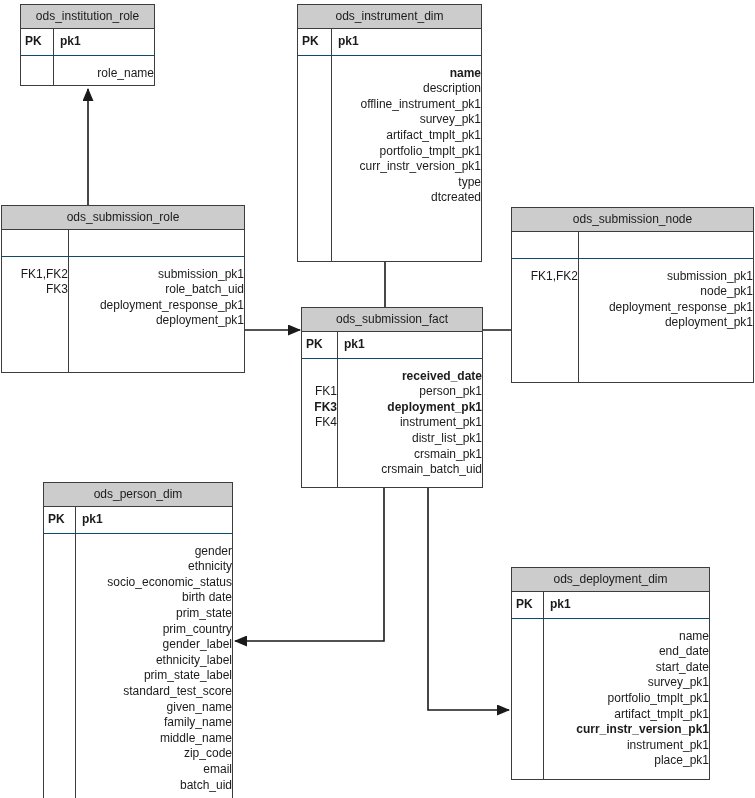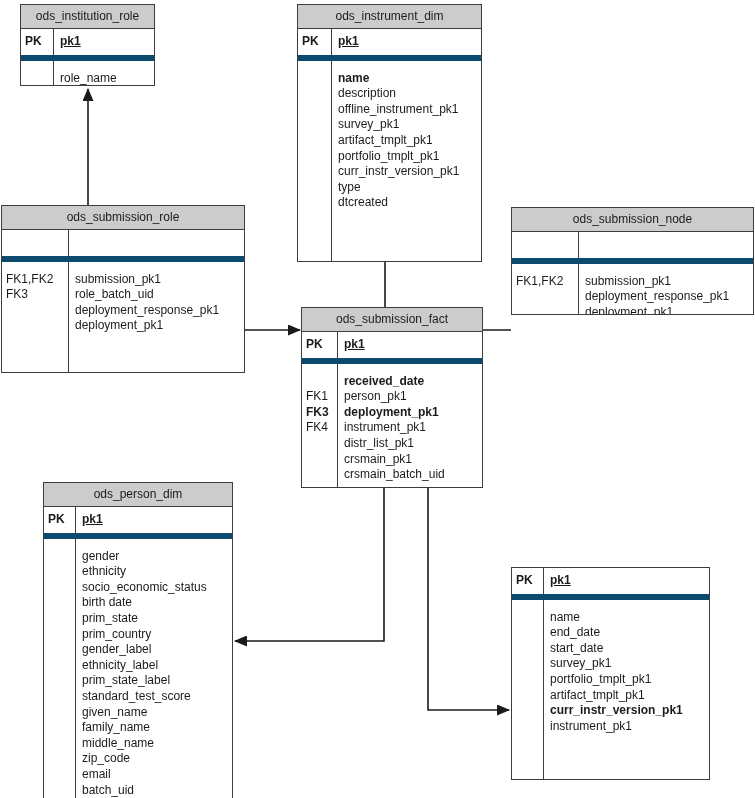--- a/index.html
+++ b/index.html
@@ -34,38 +34,38 @@
     background: #cccccc;
     border-bottom: 1px solid #3d3d3d;
     text-align: center;
     padding: 4px 2px;
     line-height: 15px;
     white-space: nowrap;
     overflow: hidden;
     flex: none;
   }
   .e-sec { display: flex; flex: none; }
-  .e-pk  { border-bottom: 6px solid #0c4a6e; align-items: center; }
+  .e-pk  { border-bottom: 1px solid #0c4a6e; align-items: center; }
   .e-body { flex: 1 1 auto; }
   .keys {
     flex: none;
     width: var(--keyw, 33px);
     border-right: 1px solid #3d3d3d;
     padding: 5px 0 5px 4px;
   }
   .fields {
     flex: 1 1 auto;
     min-width: 0;
     padding: 5px 0 5px 6px;
   }
-  .e-body .keys, .e-body .fields { padding-top: 10px; padding-bottom: 8px; }
+  .e-body .keys, .e-body .fields { padding-top: 10px; padding-bottom: 8px; text-align: right; }
   .cell { line-height: 15.6px; white-space: nowrap; }
   .e-pk .keys .cell { font-weight: 700; }
   .cell.b { font-weight: 700; }
-  .cell.pkf { font-weight: 700; text-decoration: underline; }
+  .cell.pkf { font-weight: 700; }
 </style>
 </head>
 <body>
 
 <div id="canvas">
 
   <svg class="connectors" viewBox="0 0 755 798" xmlns="http://www.w3.org/2000/svg">
     <defs>
       <marker id="arrow" markerWidth="13" markerHeight="11" refX="12" refY="5.5" orient="auto" markerUnits="userSpaceOnUse">
         <path d="M0,0 L13,5.5 L0,11 Z" fill="#1a1a1a"></path>
@@ -157,40 +157,41 @@
         </div>
         <div class="fields">
           <div class="cell">submission_pk1</div>
           <div class="cell">role_batch_uid</div>
           <div class="cell">deployment_response_pk1</div>
           <div class="cell">deployment_pk1</div>
         </div>
       </div>
   </div>
 
-  <div class="entity" style="left:511px; top:207px; width:243px; height:108px; --keyw:67px;">
+  <div class="entity" style="left:511px; top:207px; width:243px; height:176px; --keyw:67px;">
     <div class="e-title">ods_submission_node</div>
     <div class="e-sec e-pk">
         <div class="keys">
           <div class="cell">&nbsp;</div>
         </div>
         <div class="fields">
           <div class="cell">&nbsp;</div>
         </div>
       </div>
     <div class="e-sec e-body">
         <div class="keys">
           <div class="cell">FK1,FK2</div>
           <div class="cell">&nbsp;</div>
           <div class="cell">&nbsp;</div>
           <div class="cell">&nbsp;</div>
           <div class="cell">&nbsp;</div>
         </div>
         <div class="fields">
           <div class="cell">submission_pk1</div>
+          <div class="cell">node_pk1</div>
           <div class="cell">deployment_response_pk1</div>
           <div class="cell">deployment_pk1</div>
         </div>
       </div>
   </div>
 
   <div class="entity" style="left:301px; top:307px; width:182px; height:181px; --keyw:36px;">
     <div class="e-title">ods_submission_fact</div>
     <div class="e-sec e-pk">
         <div class="keys">
@@ -266,20 +267,21 @@
           <div class="cell">family_name</div>
           <div class="cell">middle_name</div>
           <div class="cell">zip_code</div>
           <div class="cell">email</div>
           <div class="cell">batch_uid</div>
         </div>
       </div>
   </div>
 
   <div class="entity" style="left:511px; top:567px; width:199px; height:213px; --keyw:32px;">
+    <div class="e-title">ods_deployment_dim</div>
     <div class="e-sec e-pk">
         <div class="keys">
           <div class="cell">PK</div>
         </div>
         <div class="fields">
           <div class="cell pkf">pk1</div>
         </div>
       </div>
     <div class="e-sec e-body">
         <div class="keys">
@@ -295,17 +297,18 @@
         </div>
         <div class="fields">
           <div class="cell">name</div>
           <div class="cell">end_date</div>
           <div class="cell">start_date</div>
           <div class="cell">survey_pk1</div>
           <div class="cell">portfolio_tmplt_pk1</div>
           <div class="cell">artifact_tmplt_pk1</div>
           <div class="cell b">curr_instr_version_pk1</div>
           <div class="cell">instrument_pk1</div>
+          <div class="cell">place_pk1</div>
         </div>
       </div>
   </div>
 
 </div>
 
 </body></html>

